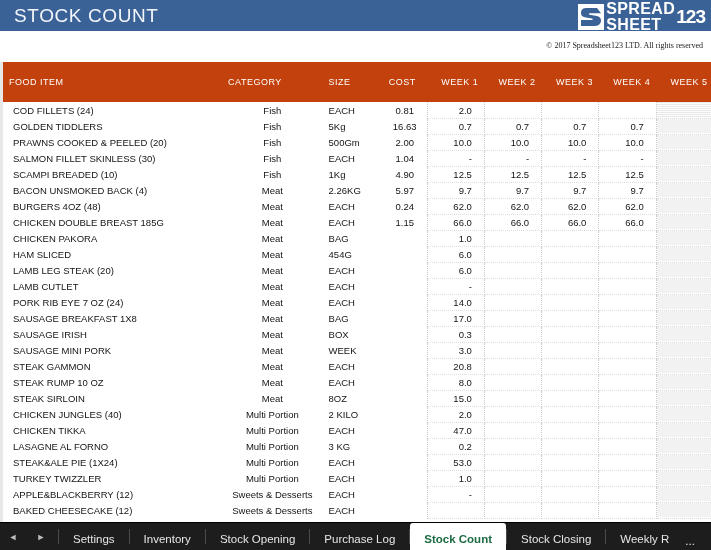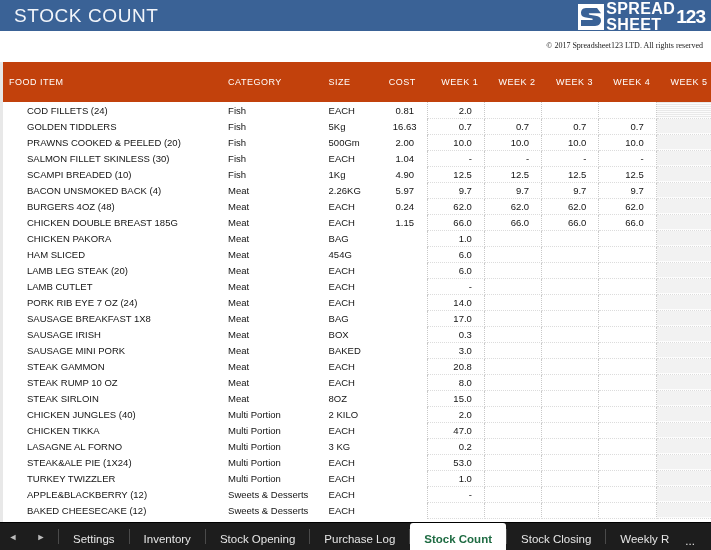--- a/index.html
+++ b/index.html
@@ -118,22 +118,22 @@
 
   tbody td {
     font-size: 9.5px;
     color: #141414;
     height: 16px;
     padding: 0 6px;
     white-space: nowrap;
     overflow: hidden;
     background: #ffffff;
   }
-  td.c-food { text-align: left; padding-left: 24px; }
-  td.c-cat  { text-align: left; }
+  td.c-food { text-align: left; padding-left: 10px; }
+  td.c-cat  { text-align: center; }
   td.c-size { text-align: left; margin-left: 24px; }
   td.c-cost { text-align: center; border-right: 1px dotted #c9c9c9; }
   td.c-week {
     text-align: right;
     padding-right: 12px;
     border-right: 1px dotted #c9c9c9;
     border-bottom: 1px dotted #dcdcdc;
   }
   td.c-week.w1 { border-left: 1px dotted #c9c9c9; }
   td.c-week.w5 {
@@ -401,21 +401,21 @@
             <td class="c-cost"></td>
             <td class="c-week w1">0.3</td>
             <td class="c-week"></td>
             <td class="c-week"></td>
             <td class="c-week"></td>
             <td class="c-week w5"></td>
           </tr>
           <tr>
             <td class="c-food">SAUSAGE MINI PORK</td>
             <td class="c-cat">Meat</td>
-            <td class="c-size">BAKED</td>
+            <td class="c-size">WEEK</td>
             <td class="c-cost"></td>
             <td class="c-week w1">3.0</td>
             <td class="c-week"></td>
             <td class="c-week"></td>
             <td class="c-week"></td>
             <td class="c-week w5"></td>
           </tr>
           <tr>
             <td class="c-food">STEAK GAMMON</td>
             <td class="c-cat">Meat</td>

